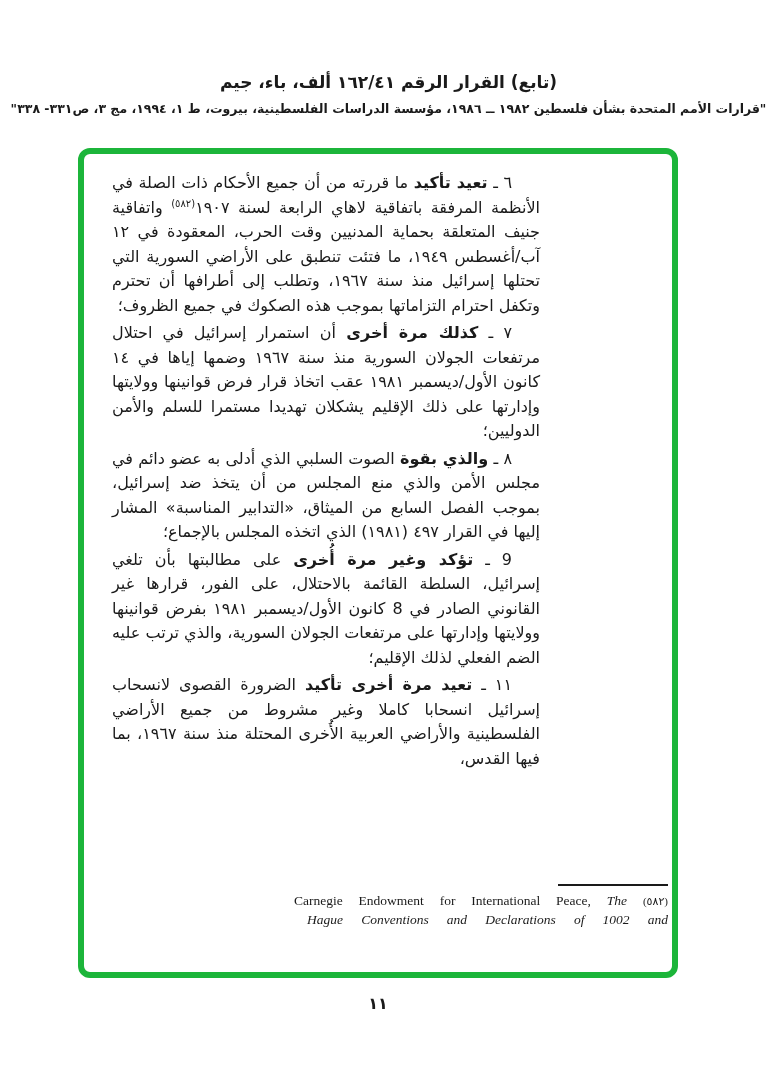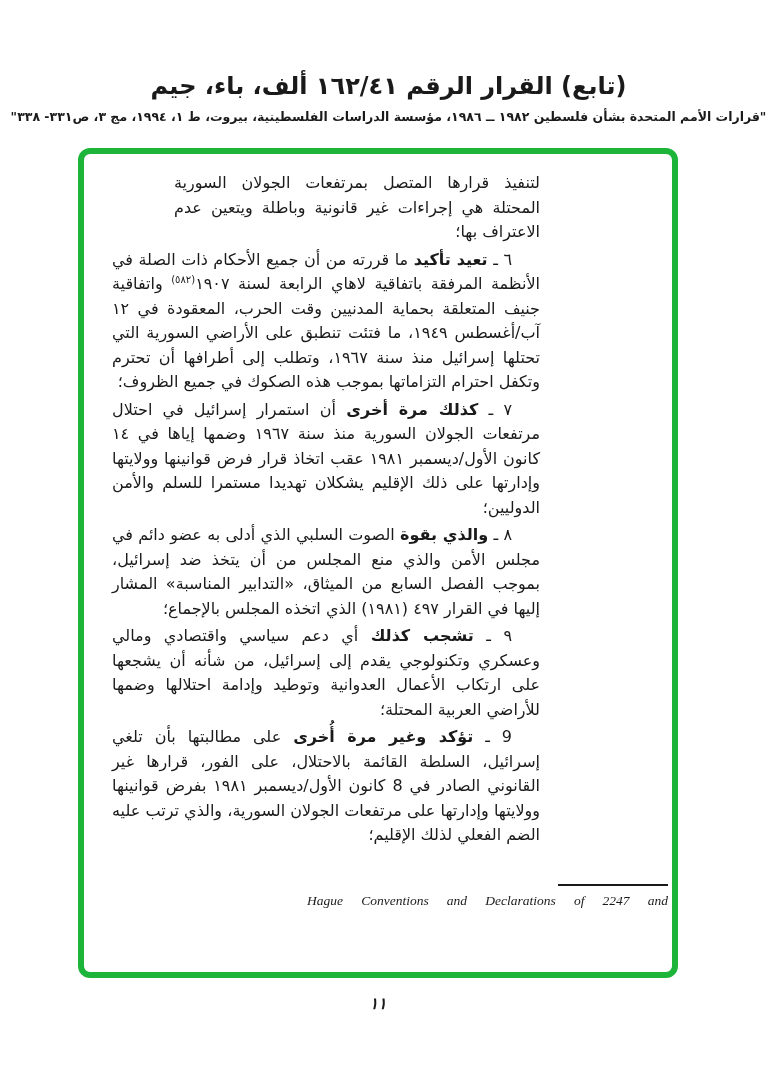--- a/index.html
+++ b/index.html
@@ -7,21 +7,21 @@
     width: 777px; height: 1092px;
     background: #ffffff;
     font-family: "DejaVu Sans", sans-serif;
     color: #1a1a1a;
   }
   .page { position: relative; width: 777px; height: 1092px; overflow: hidden; }
 
   
   .hdr { position: absolute; left: 0; right: 0; top: 72px; text-align: center; }
   .hdr-title {
-    font-size: 24px; font-weight: bold; direction: rtl;
+    font-size: 17px; font-weight: bold; direction: rtl;
     letter-spacing: 0.2px;
   }
   .hdr-source {
     margin-top: 9px;
     font-size: 12.5px; font-weight: bold; direction: rtl;
     white-space: nowrap;
   }
 
   
   .green-box {
@@ -61,51 +61,50 @@
   .fn-line { text-align: justify; }
   .fn-just { text-align-last: justify; }
   .fn-indent { padding-left: 13px; }
   .fn-marker { font-size: 11px; }
 
   
   .page-num {
     position: absolute; left: 318px; top: 994px; width: 120px;
     text-align: center; font-size: 16px; font-weight: bold;
     direction: rtl;
-    font-style: italic;
   }
 </style>
 </head>
 <body>
 
 <div class="page">
 
   <div class="hdr">
     <div class="hdr-title">(تابع) القرار الرقم ١٦٢/٤١ ألف، باء، جيم</div>
     <div class="hdr-source">"قرارات الأمم المتحدة بشأن فلسطين ١٩٨٢ ــ ١٩٨٦، مؤسسة الدراسات الفلسطينية، بيروت، ط ١، ١٩٩٤، مج ٣، ص٣٣١- ٣٣٨"</div>
   </div>
 
   <div class="green-box"></div>
 
   <div class="body-text">
-    <p class="para-cont">لتنفيذ قرارها المتصل بمرتفعات الجولان السورية المحتلة هي إجراءات غير قانونية وباطلة ويتعين عدم الاعتراف بها؛</p>
 
     <p class="para-num"><span>٦ ـ</span> <span class="lead">تعيد تأكيد</span> <span>ما قررته من أن جميع الأحكام ذات الصلة في الأنظمة المرفقة باتفاقية لاهاي الرابعة لسنة ١٩٠٧</span><sup class="fnref">(٥٨٢)</sup> <span>واتفاقية جنيف المتعلقة بحماية المدنيين وقت الحرب، المعقودة في ١٢ آب/أغسطس ١٩٤٩، ما فتئت تنطبق على الأراضي السورية التي تحتلها إسرائيل منذ سنة ١٩٦٧، وتطلب إلى أطرافها أن تحترم وتكفل احترام التزاماتها بموجب هذه الصكوك في جميع الظروف؛</span></p>
 
     <p class="para-num"><span>٧ ـ</span> <span class="lead">كذلك مرة أخرى</span> <span>أن استمرار إسرائيل في احتلال مرتفعات الجولان السورية منذ سنة ١٩٦٧ وضمها إياها في ١٤ كانون الأول/ديسمبر ١٩٨١ عقب اتخاذ قرار فرض قوانينها وولايتها وإدارتها على ذلك الإقليم يشكلان تهديدا مستمرا للسلم والأمن الدوليين؛</span></p>
 
     <p class="para-num"><span>٨ ـ</span> <span class="lead">والذي بقوة</span> <span>الصوت السلبي الذي أدلى به عضو دائم في مجلس الأمن والذي منع المجلس من أن يتخذ ضد إسرائيل، بموجب الفصل السابع من الميثاق، «التدابير المناسبة» المشار إليها في القرار ٤٩٧ (١٩٨١) الذي اتخذه المجلس بالإجماع؛</span></p>
 
-    <p class="para-num"><span>٩ ـ</span> <span class="lead">تشجب كذلك</span> <span>أي دعم سياسي واقتصادي ومالي وعسكري وتكنولوجي يقدم إلى إسرائيل، من شأنه أن يشجعها على ارتكاب الأعمال العدوانية وتوطيد وإدامة احتلالها وضمها للأراضي العربية المحتلة؛</span></p>
 
     <p class="para-num"><span>9 ـ</span> <span class="lead">تؤكد وغير مرة أُخرى</span> <span>على مطالبتها بأن تلغي إسرائيل، السلطة القائمة بالاحتلال، على الفور، قرارها غير القانوني الصادر في 8 كانون الأول/ديسمبر ١٩٨١ بفرض قوانينها وولايتها وإدارتها على مرتفعات الجولان السورية، والذي ترتب عليه الضم الفعلي لذلك الإقليم؛</span></p>
 
+    <p class="para-num"><span>١١ ـ</span> <span class="lead">تعيد مرة أخرى تأكيد</span> <span>الضرورة القصوى لانسحاب إسرائيل انسحابا كاملا وغير مشروط من جميع الأراضي الفلسطينية والأراضي العربية الأُخرى المحتلة منذ سنة ١٩٦٧، بما فيها القدس،</span></p>
   </div>
 
   <div class="fn-sep"></div>
 
   <div class="footnote">
-    <div class="fn-line fn-just fn-indent"><i>Hague Conventions and Declarations of 2247 and</i></div>
+    <div class="fn-line fn-just"><span>Carnegie Endowment for International Peace,</span> <i>The</i> <span class="fn-marker">(٥٨٢)</span></div>
+    <div class="fn-line fn-just fn-indent"><i>Hague Conventions and Declarations of 1002 and</i></div>
   </div>
 
   <div class="page-num">١١</div>
 
 </div>
 
 </body></html>

